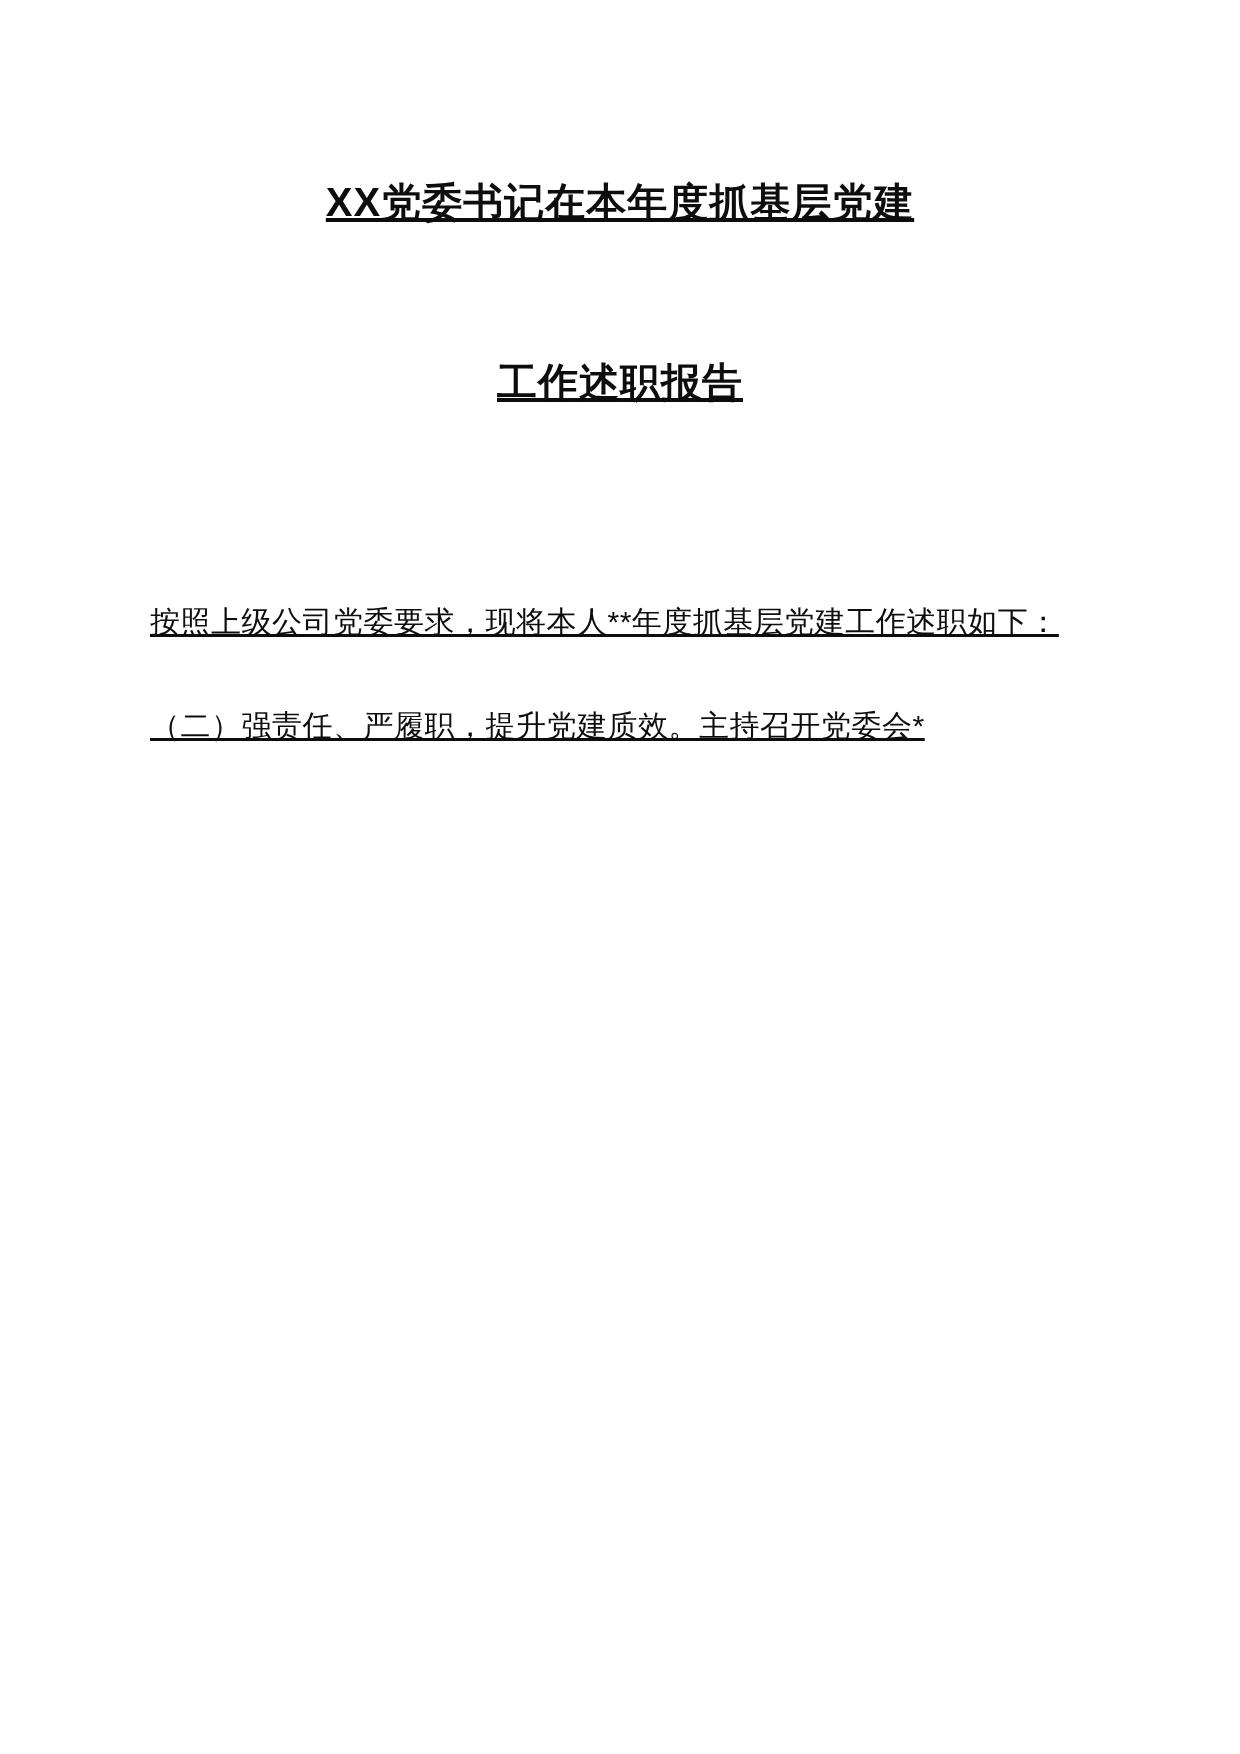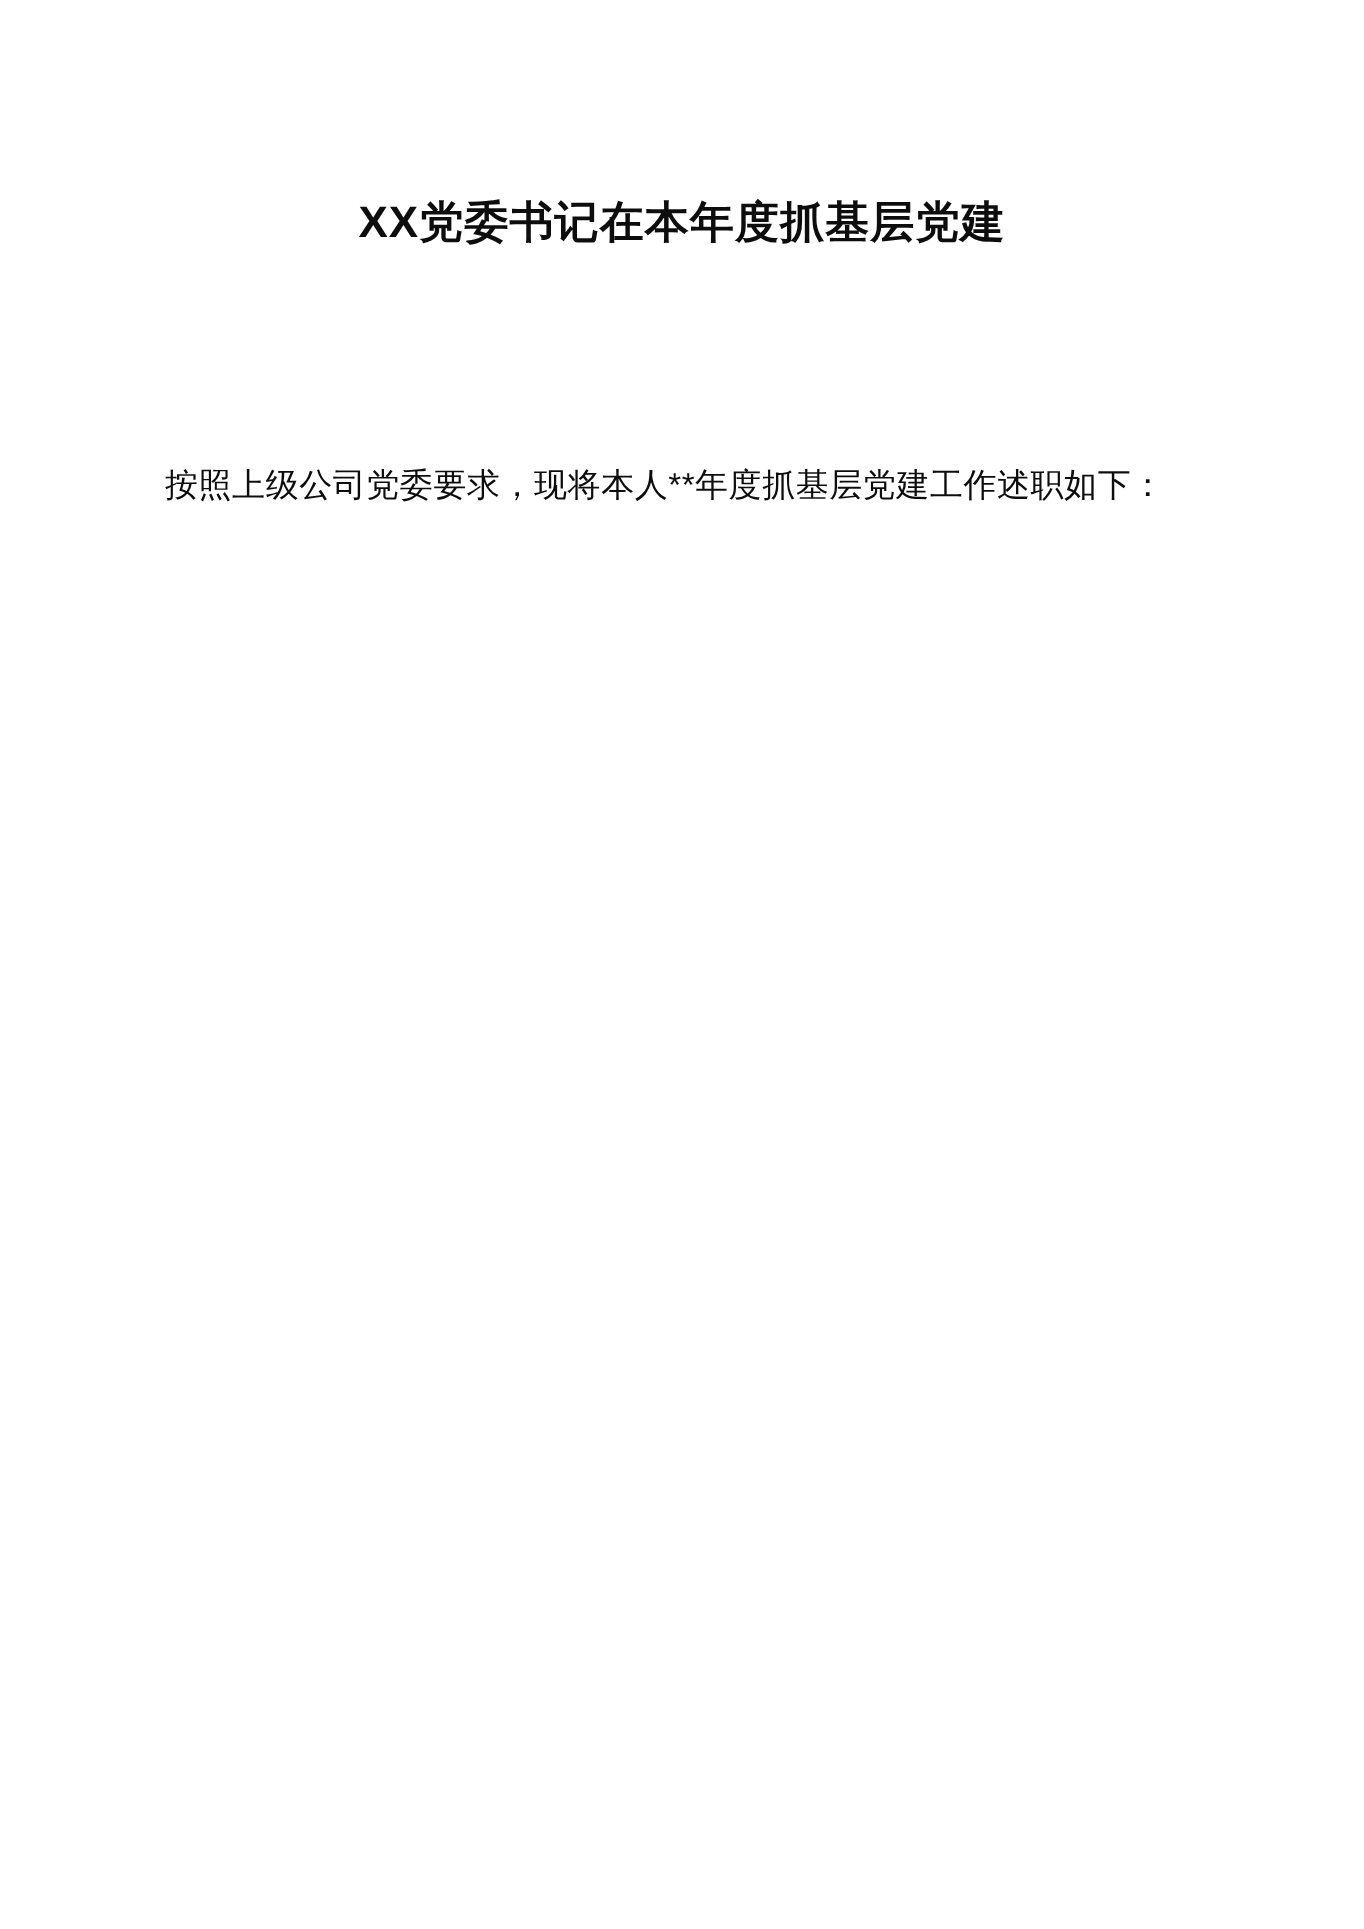--- a/index.html
+++ b/index.html
@@ -13,20 +13,21 @@
     font-family: "Liberation Sans", "DejaVu Sans", sans-serif;
     color: #0d0d0d;
     overflow: hidden;
   }
   .page {
     position: relative;
     width: 1240px;
     height: 1754px;
     box-sizing: border-box;
     padding: 150px 150px 60px 150px;
+    text-decoration: underline;
   }
   .doc-title {
     font-size: 40px;
     font-weight: bold;
     text-align: center;
     letter-spacing: 1px;
     line-height: 1.5;
     margin: 0;
   }
   .title-line-1 {
@@ -55,18 +56,20 @@
   .clip {
     overflow: hidden;
   }
 </style>
 </head>
 <body>
 
 <div class="page">
 
   <h1 class="doc-title title-line-1">XX党委书记在本年度抓基层党建</h1>
+  <h1 class="doc-title title-line-2">工作述职报告</h1>
 
   <div class="body-block clip">
     <p class="para">按照上级公司党委要求，现将本人**年度抓基层党建工作述职如下：</p>
+    <p class="para">（二）强责任、严履职，提升党建质效。主持召开党委会*</p>
   </div>
 
 </div>
 
 </body></html>

